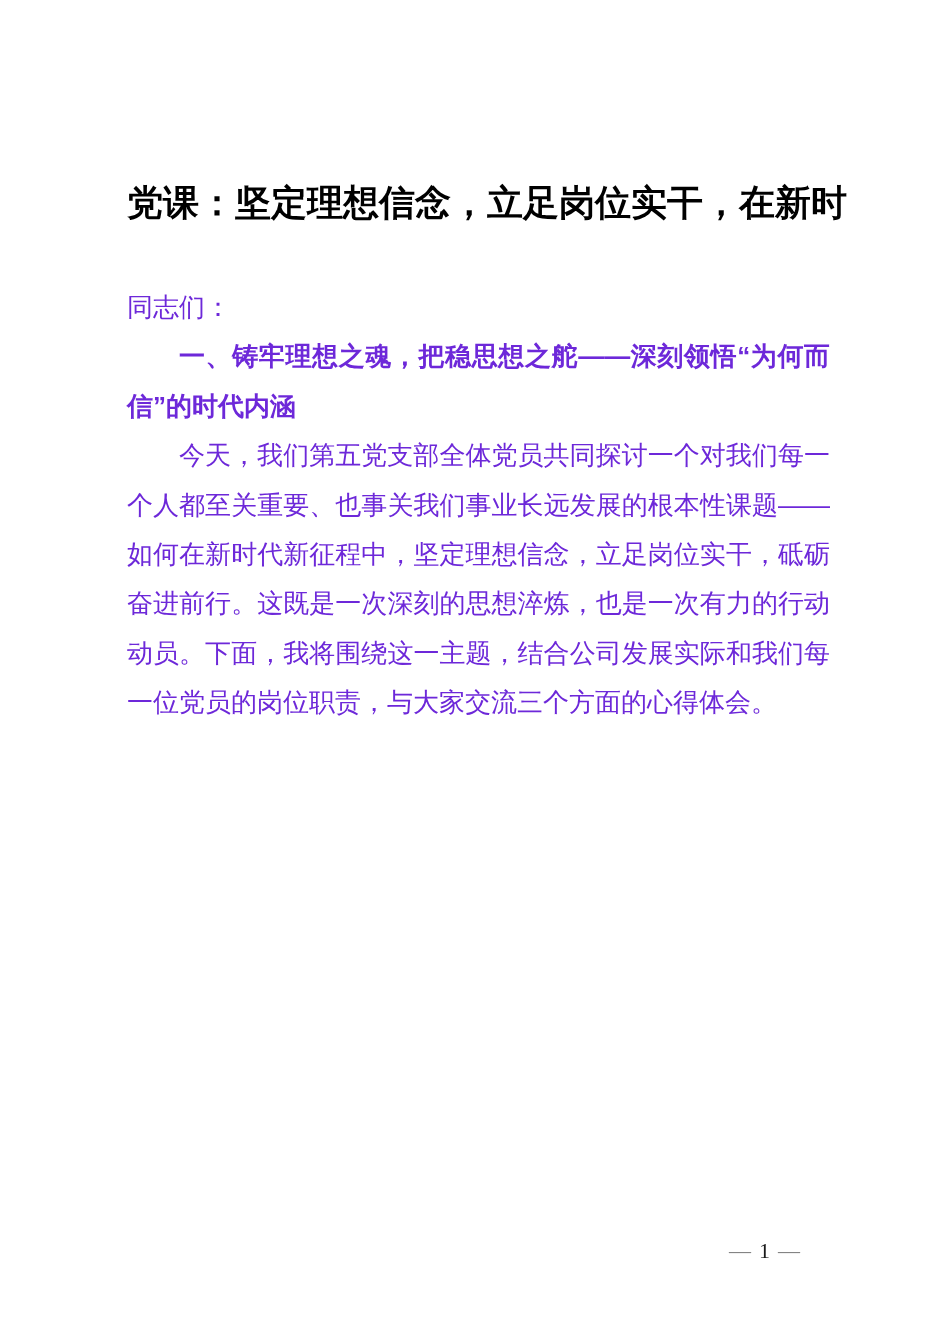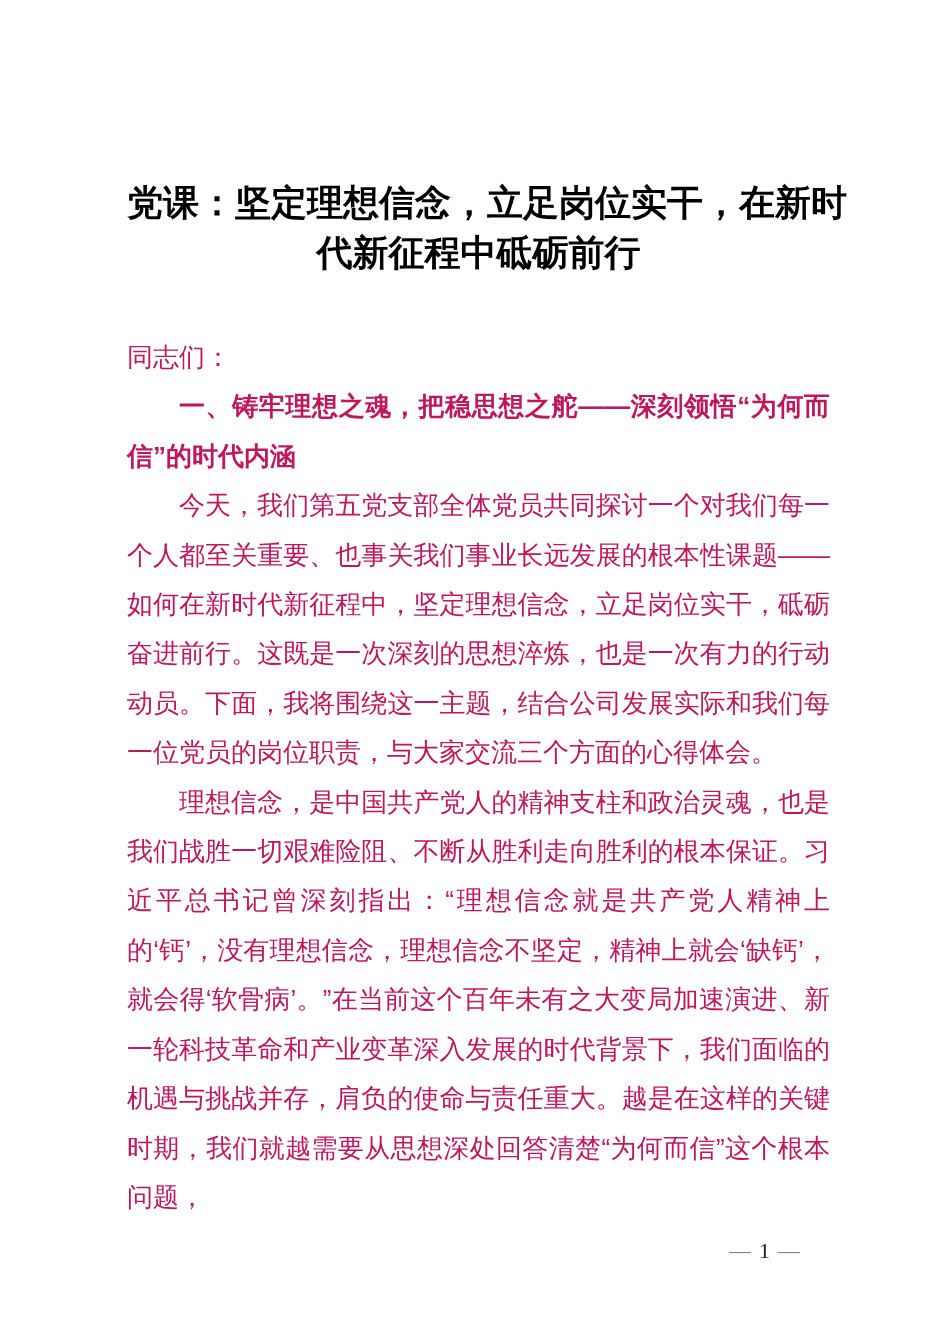--- a/index.html
+++ b/index.html
@@ -27,21 +27,21 @@
   .title-line {
     display: block;
     white-space: nowrap;
   }
   .doc-body {
     margin: 55px 120px 0 127px; 
     font-size: 26px;
     line-height: 49.4px;
     text-align: justify;
     text-justify: inter-character;
-    color: #be185d;
+    color: #6d28d9;
   }
   .para {
     margin: 0;
     padding: 0;
     text-indent: 2em;
   }
   .salutation {
     text-indent: 0;
   }
   .section-heading {
@@ -64,30 +64,28 @@
     margin: 0 8px;
   }
 </style>
 </head>
 <body>
 
 <div class="page">
 
   <h1 class="doc-title">
     <span class="title-line">党课：坚定理想信念，立足岗位实干，在新时</span>
-    <span class="title-line">代新征程中砥砺前行</span>
   </h1>
 
   <div class="doc-body">
     <p class="para salutation">同志们：</p>
 
     <p class="para section-heading">一、铸牢理想之魂，把稳思想之舵——深刻领悟“为何而信”的时代内涵</p>
 
     <p class="para">今天，我们第五党支部全体党员共同探讨一个对我们每一个人都至关重要、也事关我们事业长远发展的根本性课题——如何在新时代新征程中，坚定理想信念，立足岗位实干，砥砺奋进前行。这既是一次深刻的思想淬炼，也是一次有力的行动动员。下面，我将围绕这一主题，结合公司发展实际和我们每一位党员的岗位职责，与大家交流三个方面的心得体会。</p>
 
-    <p class="para">理想信念，是中国共产党人的精神支柱和政治灵魂，也是我们战胜一切艰难险阻、不断从胜利走向胜利的根本保证。习近平总书记曾深刻指出：“理想信念就是共产党人精神上的‘钙’，没有理想信念，理想信念不坚定，精神上就会‘缺钙’，就会得‘软骨病’。”在当前这个百年未有之大变局加速演进、新一轮科技革命和产业变革深入发展的时代背景下，我们面临的机遇与挑战并存，肩负的使命与责任重大。越是在这样的关键时期，我们就越需要从思想深处回答清楚“为何而信”这个根本问题，</p>
   </div>
 
   <div class="page-footer">
     <span class="dash">—</span><span class="num">1</span><span class="dash">—</span>
   </div>
 
 </div>
 
 </body></html>

